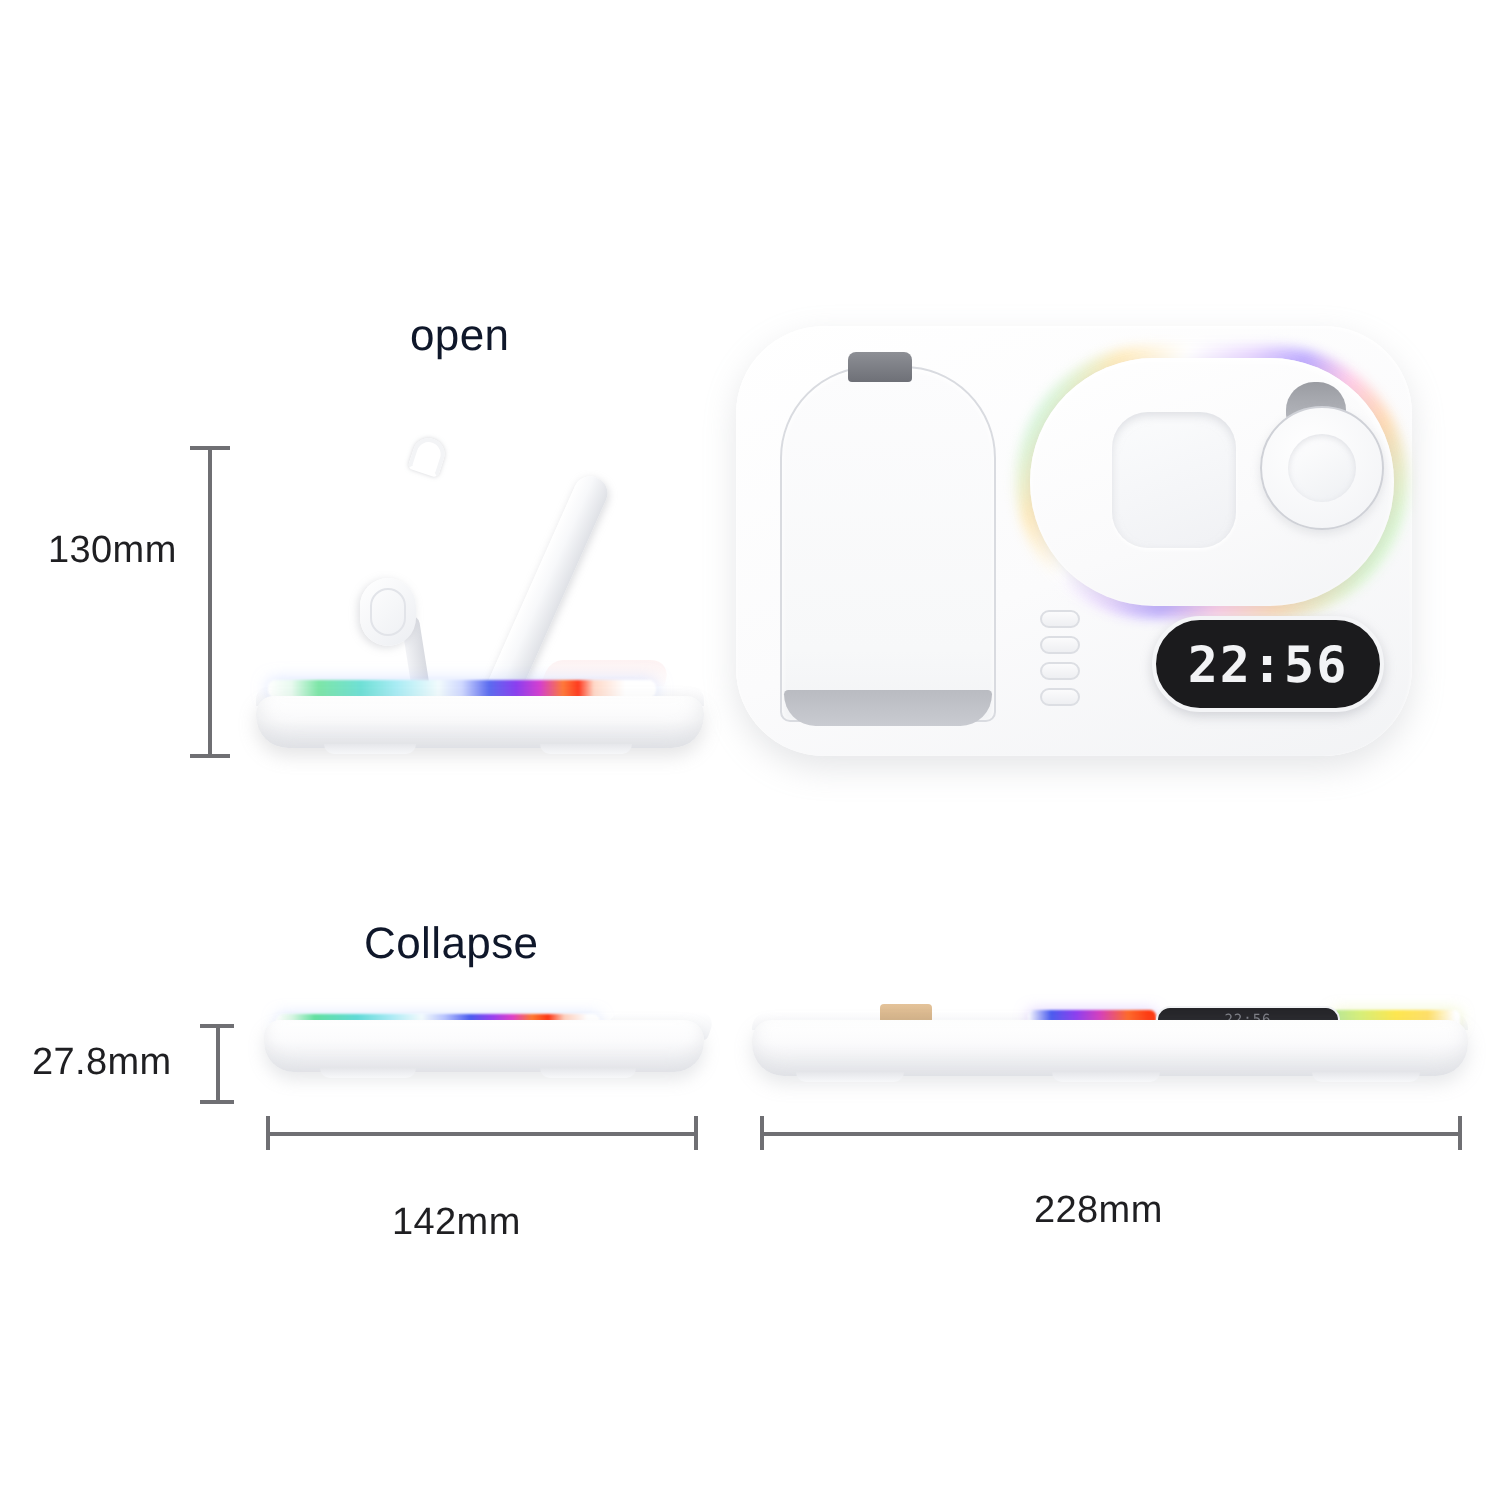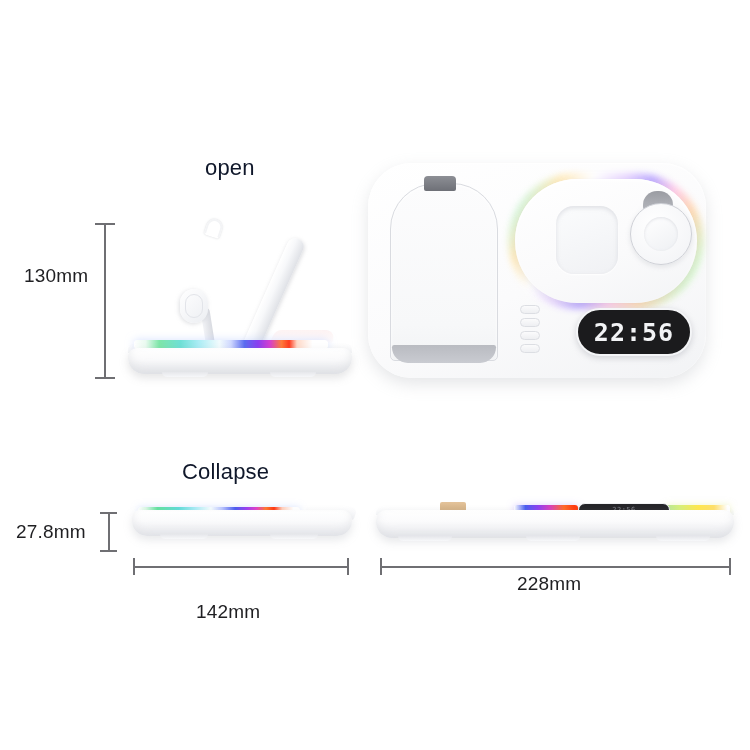--- a/index.html
+++ b/index.html
@@ -29,21 +29,21 @@
   #cap-collapse { left: 182px; top: 459px; }
 
   
   .dim-label {
     position: absolute; font-size: 19px; color: #1f1f22;
     letter-spacing: 0.2px; white-space: nowrap;
   }
   #lbl-130 { left: 24px; top: 265px; }
   #lbl-278 { left: 16px; top: 521px; }
   #lbl-142 { left: 196px; top: 569px; margin-top: 32px; }
-  #lbl-228 { left: 517px; top: 573px; }
+  #lbl-228 { left: 517px; top: 595px; }
 
   
   .vline { position: absolute; width: 2px; background: #6f6f73; }
   .vcap  { position: absolute; height: 2px; background: #6f6f73; }
   .hline { position: absolute; height: 2px; background: #6f6f73; }
   .hcap  { position: absolute; width: 2px; background: #6f6f73; }
 
   
   #v130      { left: 104px; top: 224px; height: 154px; }
   #v130-top  { left: 95px;  top: 223px; width: 20px; }

